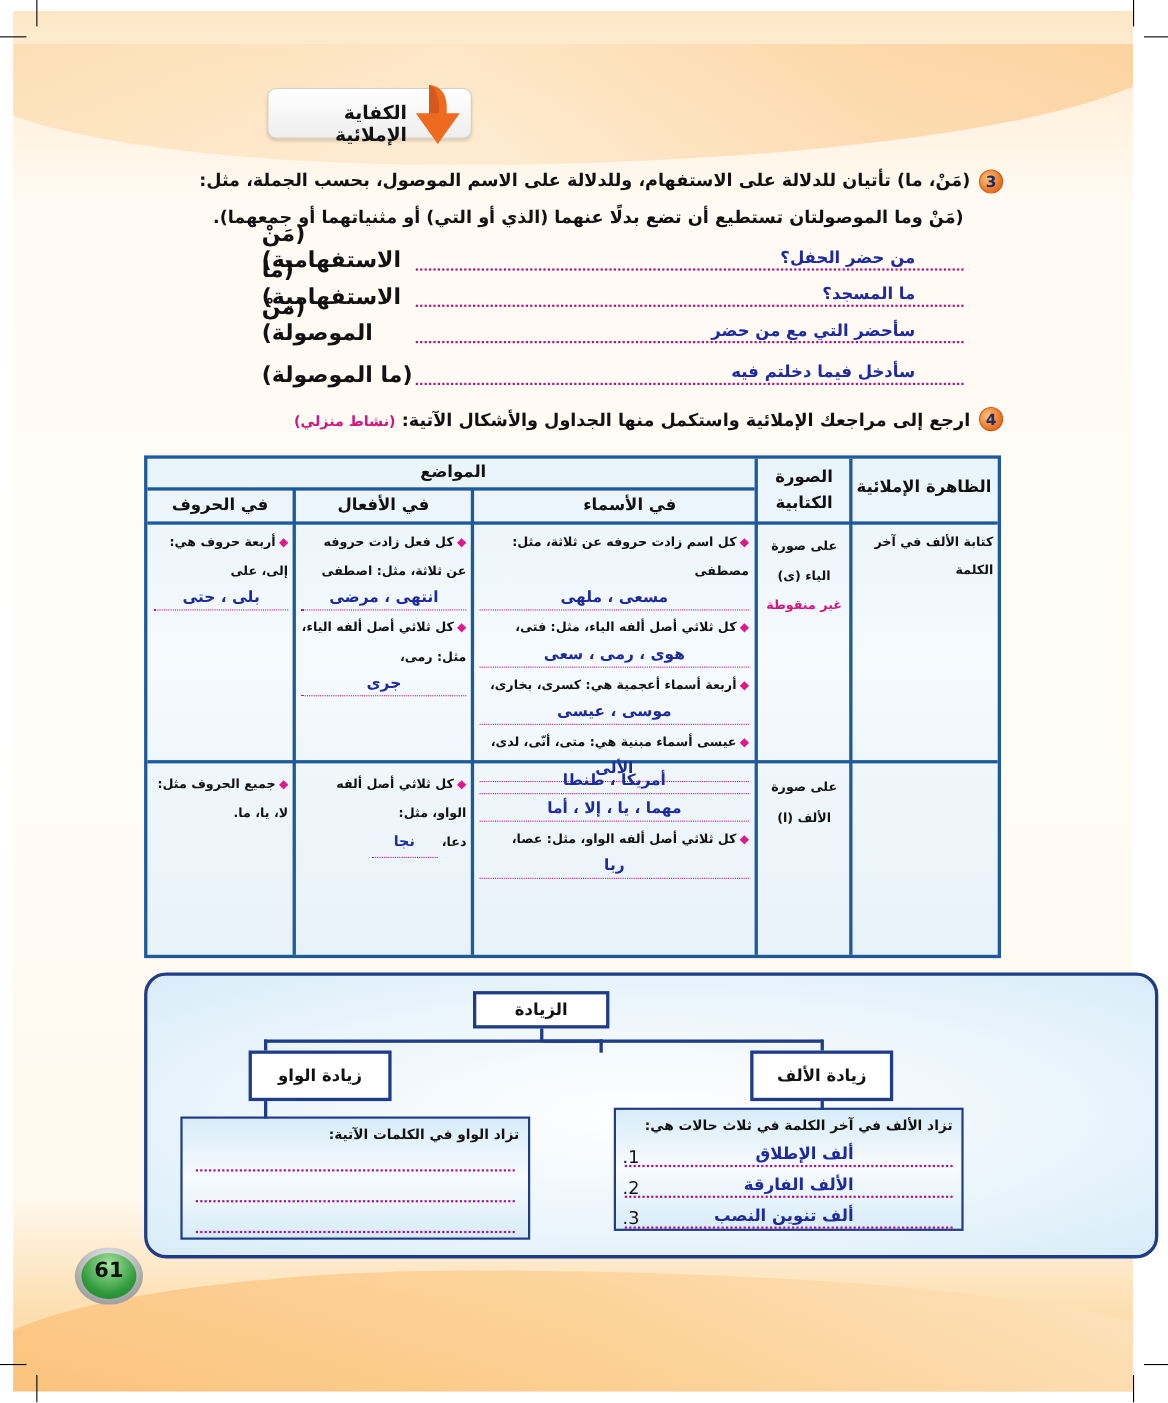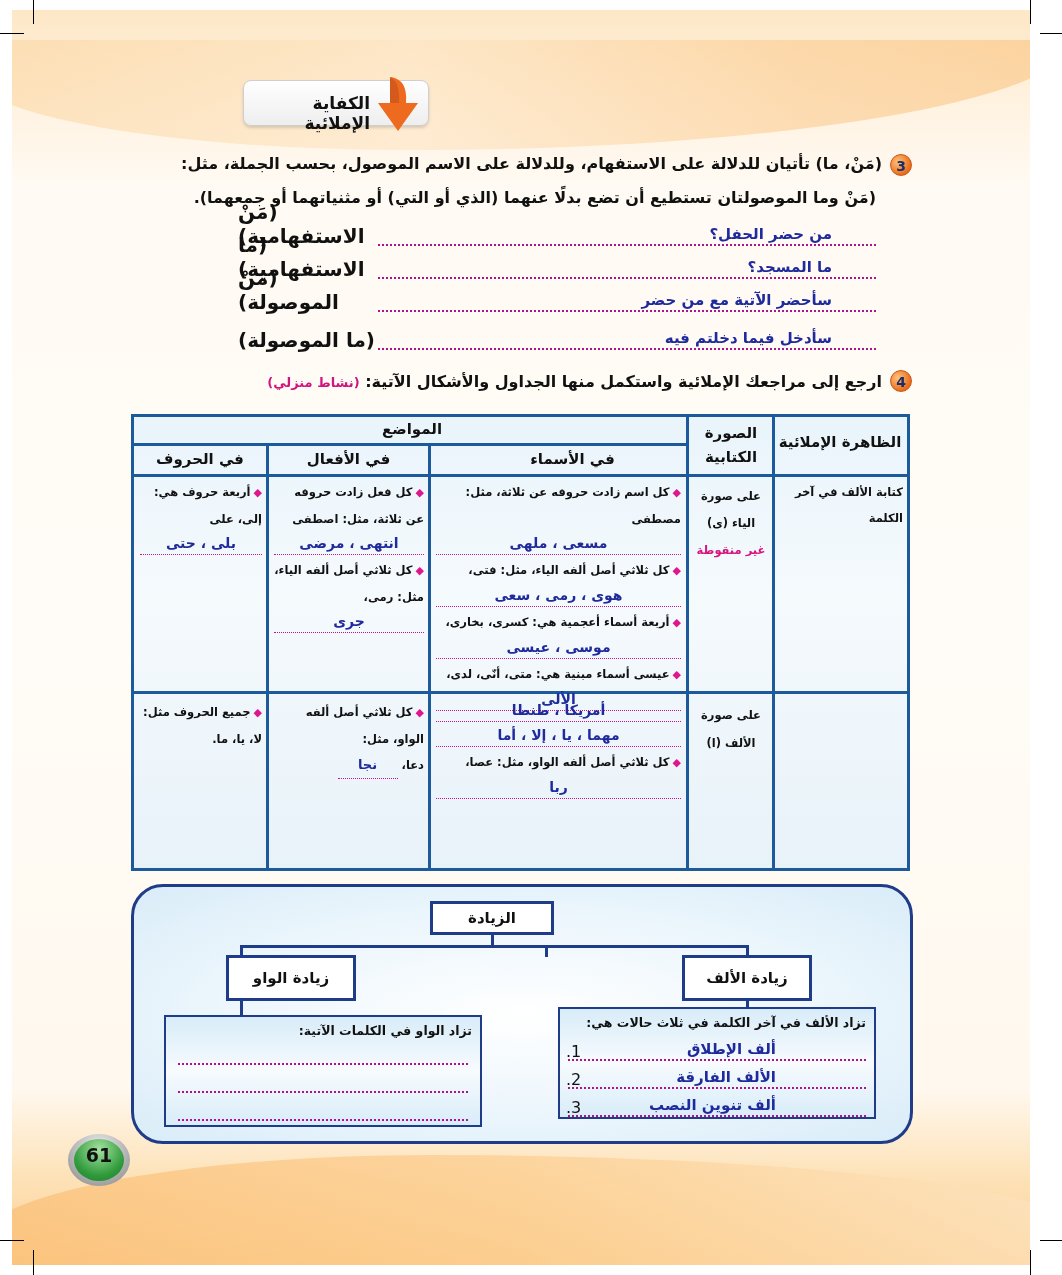--- a/index.html
+++ b/index.html
@@ -69,22 +69,22 @@
   .bullet { color: #e0168c; font-size: 11px; margin-left: 3px; }
   .fill { display: block; border-bottom: 1.5px dotted #c0148e; color: #1f2a9c; font-size: 14px; text-align: center; line-height: 22px; margin-bottom: 2px; }
   .fill-inline { display: inline-block; border-bottom: 1.5px dotted #c0148e; color: #1f2a9c; font-size: 13px; min-width: 60px; text-align: center; }
   .magenta { color: #d6157f; font-weight: bold; }
 
   
   .watermark { position: absolute; left: 160px; top: 520px; width: 640px; height: 220px; pointer-events: none; opacity: 0.35; }
 
   
   .diagram {
-    position: absolute; left: 131px; top: 884px; width: 782px; height: 260px;
-    border: 3px solid #1f3c88; border-radius: 32px;
+    position: absolute; left: 131px; top: 884px; width: 922px; height: 260px;
+    border: 3px solid #1f3c88; border-radius: 20px;
     background: radial-gradient(ellipse at center, #ffffff 0%, #eaf5fc 60%, #d9ecf8 100%);
   }
   .dbox {
     position: absolute; border: 3px solid #1f3c88; background: #fff;
     font-weight: bold; font-size: 15px; text-align: center; color: #111;
   }
   .dline { position: absolute; background: #1f3c88; }
   .listbox {
     position: absolute; border: 2px solid #1f3c88;
     background: linear-gradient(180deg, #d8ecf8, #f7fbfe 50%, #d8ecf8);
@@ -141,21 +141,21 @@
   <span class="ans">من حضر الحفل؟</span>
   <span class="lbl">(مَنْ الاستفهامية)</span>
 </div>
 <div class="answer-row" style="top:251px;">
   <div class="dots"></div>
   <span class="ans">ما المسجد؟</span>
   <span class="lbl">(ما الاستفهامية)</span>
 </div>
 <div class="answer-row" style="top:284px;">
   <div class="dots"></div>
-  <span class="ans">سأحضر الآتية مع من حضر</span>
+  <span class="ans">سأحضر التي مع من حضر</span>
   <span class="lbl">(مَنْ الموصولة)</span>
 </div>
 <div class="answer-row" style="top:322px;">
   <div class="dots"></div>
   <span class="ans">سأدخل فيما دخلتم فيه</span>
   <span class="lbl">(ما الموصولة)</span>
 </div>
 
 <div class="q-num" style="right:150px;top:370px;">4</div>
 <div class="text-line" style="right:180px;top:372px;">

